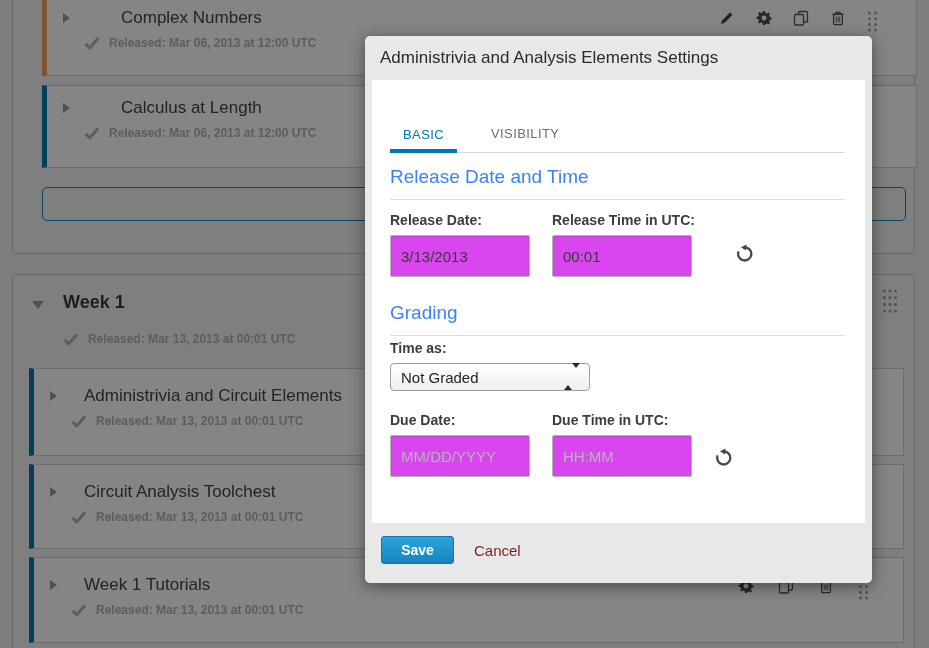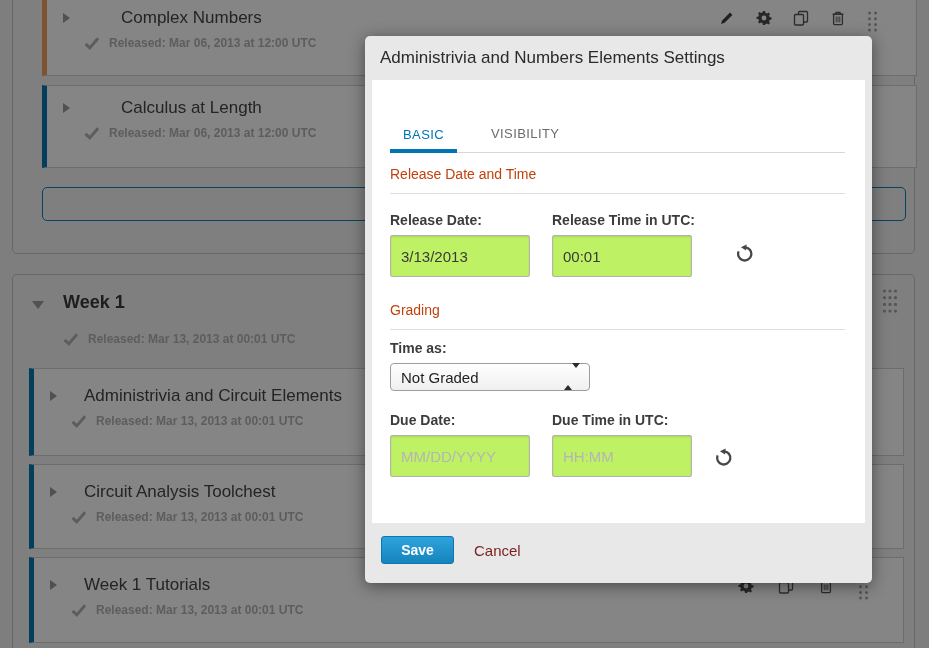--- a/index.html
+++ b/index.html
@@ -62,32 +62,32 @@
   .modal-title { position:absolute; left:15px; top:12px; font-size:17px; color:#2b2b2b; white-space:nowrap; }
   .modal-body { position:absolute; left:7px; top:44px; width:493px; height:443px; background:#ffffff; }
 
   .tabs { position:absolute; left:18px; right:20px; top:46px; display:flex; gap:21px;
           align-items:flex-end; border-bottom:1px solid #d8d8d8; }
   .tab { padding:0 13px 7px 13px; font-size:13px; font-weight:normal; letter-spacing:0.4px;
          color:#6b6b6b; cursor:pointer; }
   .tab.active { color:#0075b4; border-bottom:4px solid #0075b4; margin-bottom:-1px; }
   .tab.inactive { padding-bottom:11px; }
 
-  .sec-heading { position:absolute; left:18px; right:20px; font-size:14px; color:#c2410c;
+  .sec-heading { position:absolute; left:18px; right:20px; font-size:19px; color:#3b82f6;
                  padding-bottom:11px; border-bottom:1px solid #dedede; }
   .sec-release { top:86px; }
   .sec-grading { top:222px; }
 
   .fields { position:absolute; left:18px; display:flex; gap:22px; }
   .fields-release { top:132px; }
   .fields-due { top:332px; }
   .field { width:140px; }
   .field label { display:block; font-size:14px; font-weight:bold; color:#3c3c3c; white-space:nowrap; }
   .field input { margin-top:7px; width:140px; height:42px; border:1px solid #b3b3b3; border-radius:2px;
-                 background:#bef264; box-shadow:inset 0 1px 2px rgba(0,0,0,0.12);
+                 background:#d946ef; box-shadow:inset 0 1px 2px rgba(0,0,0,0.12);
                  font-family:"Liberation Sans",sans-serif; font-size:15px; color:#3a3a3a; padding:0 10px; }
   .field input::placeholder { color:#b5b5b5; opacity:1; }
 
   .reset-btn { position:absolute; width:20px; height:20px; padding:0; border:none; background:transparent; cursor:pointer; }
   .reset-release { left:363px; top:164px; }
   .reset-due { left:342px; top:368px; }
 
   .grade-label { position:absolute; left:18px; top:260px; font-size:14px; font-weight:bold; color:#3c3c3c; }
   .select-box { position:absolute; left:18px; top:283px; width:200px; height:28px;
                 border:1px solid #9d9d9d; border-radius:4px;
@@ -267,21 +267,21 @@
         </svg>
       <svg class="drag-dots" width="11" height="23" viewBox="0 0 11 23">
           <use href="#i-dots2"></use>
         </svg>
     </div>
   </div>
 
   <div class="overlay"></div>
 
   <div class="modal">
-    <div class="modal-title">Administrivia and Numbers Elements Settings</div>
+    <div class="modal-title">Administrivia and Analysis Elements Settings</div>
 
     <div class="modal-body">
       <div class="tabs">
         <span class="tab active">BASIC</span>
         <span class="tab inactive">VISIBILITY</span>
       </div>
 
       <div class="sec-heading sec-release">Release Date and Time</div>
 
       <div class="fields fields-release">

